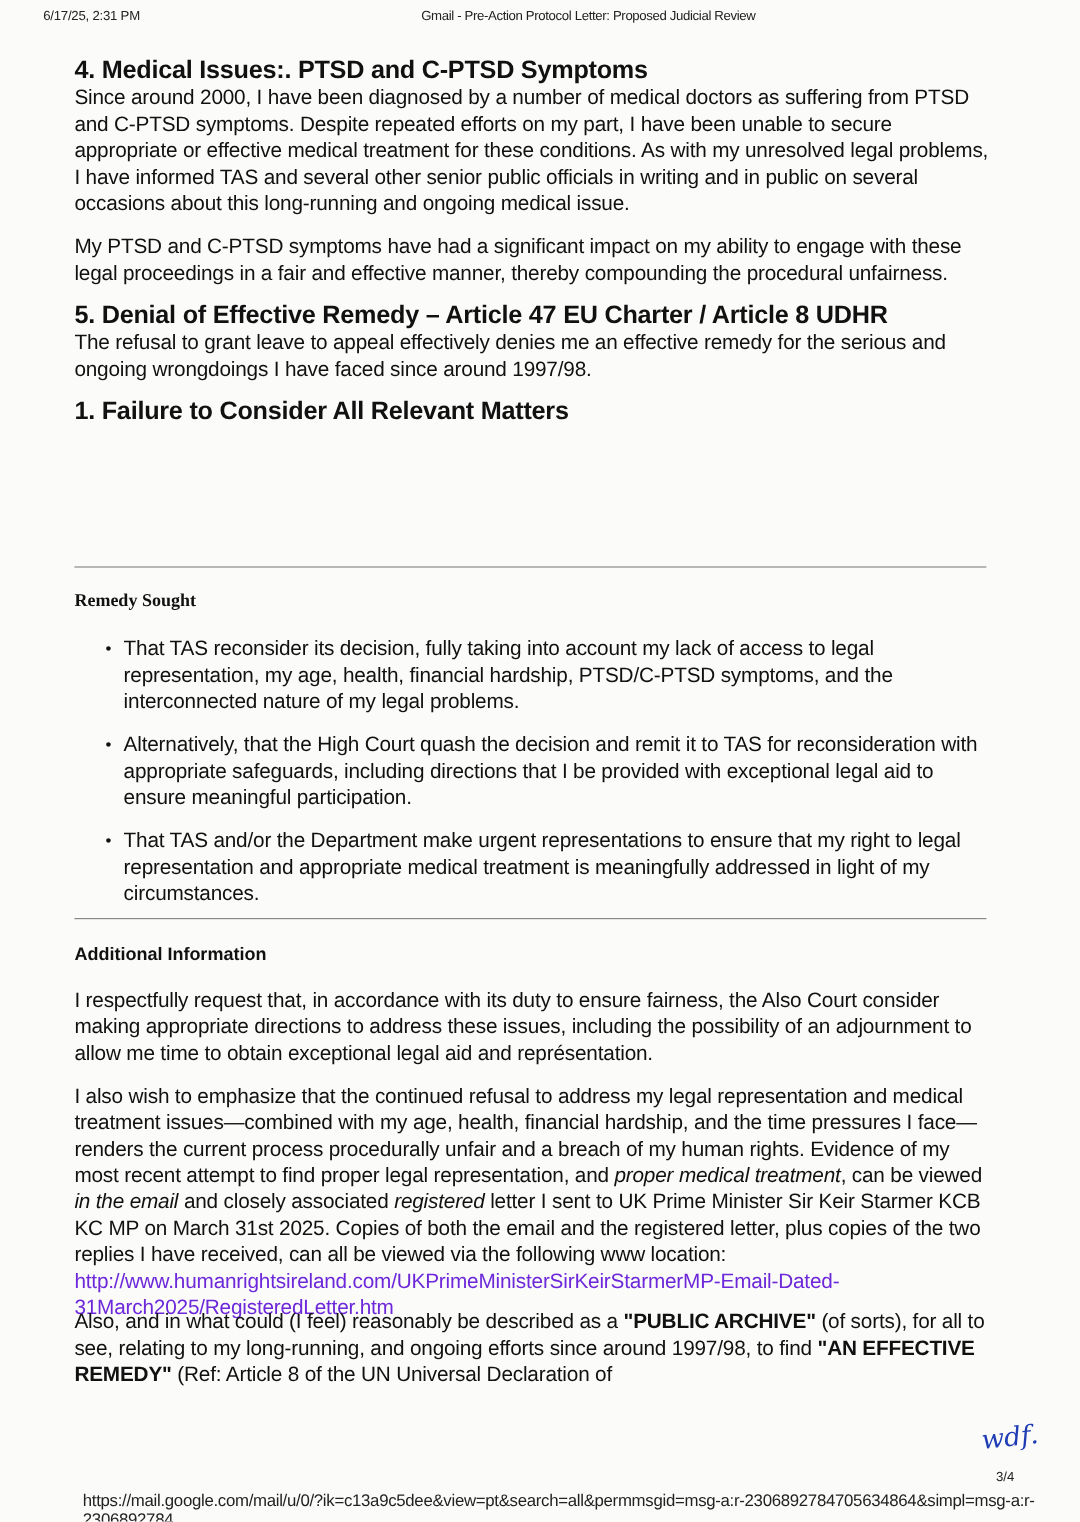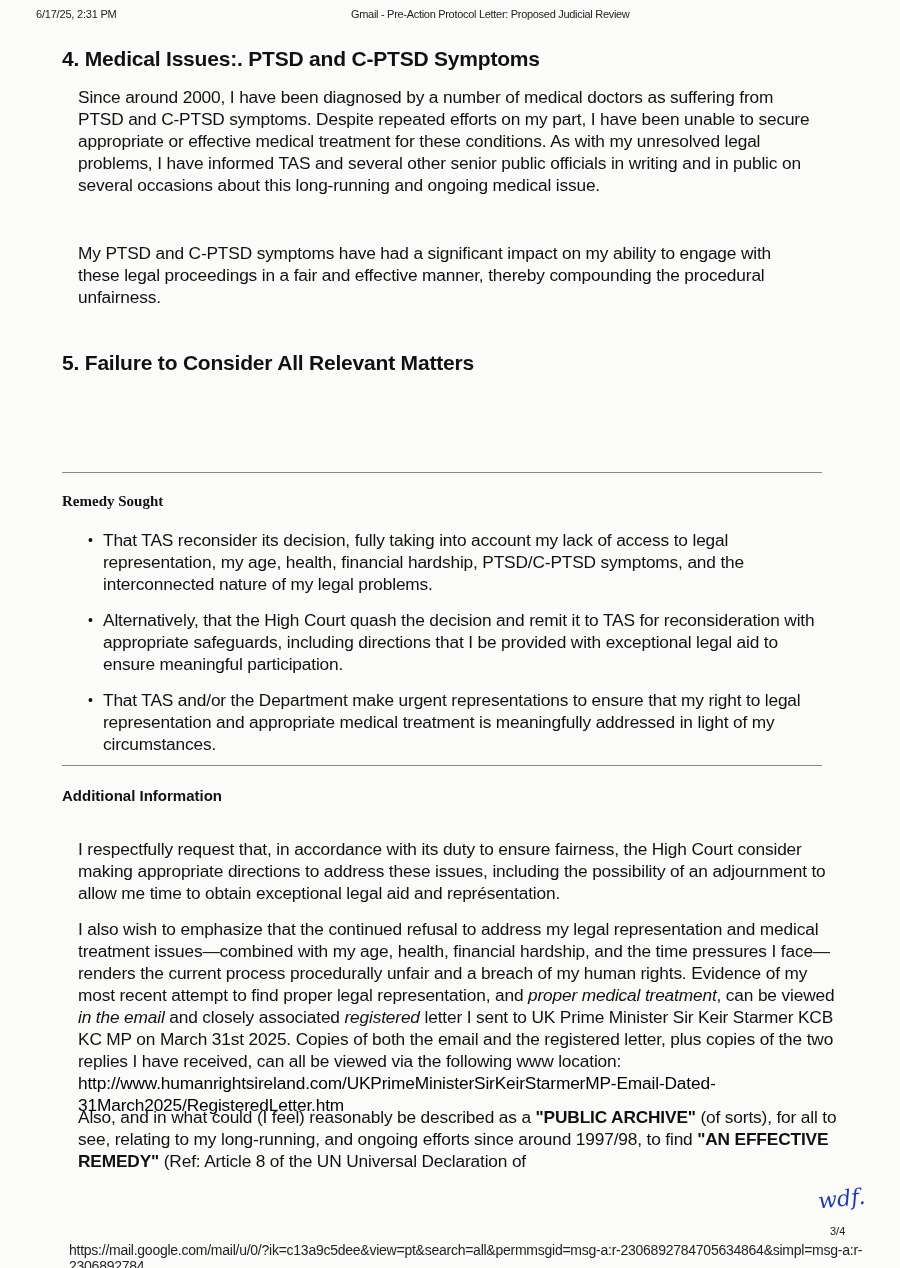--- a/index.html
+++ b/index.html
@@ -21,21 +21,21 @@
   .print-footer { top: 1225px; height: 16px; }
   .print-footer .url { position: absolute; left: 33px; top: 17px; font-size: 14px; letter-spacing: -0.25px; margin-left: 36px; }
   .print-footer .page { position: absolute; left: 830px; top: 0; }
 
   .content { position: absolute; left: 62px; top: 48px; width: 770px; }
   .section-heading {
     font-weight: bold; font-size: 21px; line-height: 22px; margin: 0;
     letter-spacing: -0.2px;
   }
   .para {
-    font-size: 17.3px; line-height: 22px; margin: 16px;
+    font-size: 17.3px; line-height: 22px; margin: 0;
     letter-spacing: -0.15px;
   }
   .gap-md { height: 14px; }
   .rule {
     position: absolute; left: 62px; width: 760px; height: 0;
     border-top: 1px solid #8a8a8a;
   }
   .subheading {
     position: absolute; left: 62px;
     font-weight: bold; font-size: 15px; letter-spacing: 0px;
@@ -43,21 +43,21 @@
   .bullets { position: absolute; left: 88px; width: 740px; margin: 0; padding: 0; list-style: none; }
   .bullets li {
     position: relative; padding-left: 15px;
     font-size: 17.3px; line-height: 22px; letter-spacing: -0.15px;
     margin-bottom: 14px;
   }
   .bullets li .dot {
     position: absolute; left: 0; top: 0; font-size: 14px;
   }
   .block { position: absolute; left: 62px; width: 770px; }
-  .link { color: #000000; text-decoration: none; }
+  .link { color: #6d28d9; text-decoration: none; }
   .em { font-style: italic; }
   .signature {
     position: absolute; left: 818px; top: 1186px;
     font-family: "DejaVu Serif", serif; font-style: italic;
     color: #1e3cb4; font-size: 22px; transform: rotate(-6deg);
   }
 </style>
 </head>
 <body>
 
@@ -67,40 +67,44 @@
 </div>
 
 <div class="content">
   <div>
     <p class="section-heading">4. Medical Issues:. PTSD and C-PTSD Symptoms</p>
     <p class="para">Since around 2000, I have been diagnosed by a number of medical doctors as suffering from PTSD and C-PTSD symptoms. Despite repeated efforts on my part, I have been unable to secure appropriate or effective medical treatment for these conditions. As with my unresolved legal problems, I have informed TAS and several other senior public officials in writing and in public on several occasions about this long-running and ongoing medical issue.</p>
     <div class="gap-md"></div>
     <p class="para">My PTSD and C-PTSD symptoms have had a significant impact on my ability to engage with these legal proceedings in a fair and effective manner, thereby compounding the procedural unfairness.</p>
   </div>
   <div class="gap-md"></div>
+  <div>
+    <p class="section-heading">5. Denial of Effective Remedy – Article 47 EU Charter / Article 8 UDHR</p>
+    <p class="para">The refusal to grant leave to appeal effectively denies me an effective remedy for the serious and ongoing wrongdoings I have faced since around 1997/98.</p>
+  </div>
   <div class="gap-md"></div>
   <div>
-    <p class="section-heading">5. Failure to Consider All Relevant Matters</p>
+    <p class="section-heading">1. Failure to Consider All Relevant Matters</p>
   </div>
 </div>
 
 <div class="rule" style="top:472px;"></div>
 
 <div class="subheading" style="top:493px;font-family:Liberation Serif, serif;">Remedy Sought</div>
 <ul class="bullets" style="top:529px;">
   <li><span class="dot">•</span><span>That TAS reconsider its decision, fully taking into account my lack of access to legal representation, my age, health, financial hardship, PTSD/C-PTSD symptoms, and the interconnected nature of my legal problems.</span></li>
   <li><span class="dot">•</span><span>Alternatively, that the High Court quash the decision and remit it to TAS for reconsideration with appropriate safeguards, including directions that I be provided with exceptional legal aid to ensure meaningful participation.</span></li>
   <li><span class="dot">•</span><span>That TAS and/or the Department make urgent representations to ensure that my right to legal representation and appropriate medical treatment is meaningfully addressed in light of my circumstances.</span></li>
 </ul>
 
 <div class="rule" style="top:765px;"></div>
 
 <div class="subheading" style="top:787px;">Additional Information</div>
 
-<p class="para block" style="top:822px;">I respectfully request that, in accordance with its duty to ensure fairness, the High Court consider making appropriate directions to address these issues, including the possibility of an adjournment to allow me time to obtain exceptional legal aid and représentation.</p>
+<p class="para block" style="top:822px;">I respectfully request that, in accordance with its duty to ensure fairness, the Also Court consider making appropriate directions to address these issues, including the possibility of an adjournment to allow me time to obtain exceptional legal aid and représentation.</p>
 
 <p class="para block" style="top:902px;">
   <span>I also wish to emphasize that the continued refusal to address my legal representation and medical treatment issues—combined with my age, health, financial hardship, and the time pressures I face—renders the current process procedurally unfair and a breach of my human rights. Evidence of my most recent attempt to find proper legal representation, and </span><span class="em">proper medical treatment</span><span>, can be viewed </span><span class="em">in the email</span><span> and closely associated </span><span class="em">registered</span><span> letter I sent to UK Prime Minister Sir Keir Starmer KCB KC MP on March 31st 2025. Copies of both the email and the registered letter, plus copies of the two replies I have received, can all be viewed via the following www location:</span><br>
   <a class="link"><span>http://www.humanrightsireland.com/UKPrimeMinisterSirKeirStarmerMP-Email-Dated-</span><br><span>31March2025/RegisteredLetter.htm</span></a>
 </p>
 
 <p class="para block" style="top:1090px;">
   <span>Also, and in what could (I feel) reasonably be described as a </span><b>"PUBLIC ARCHIVE"</b><span> (of sorts), for all to see, relating to my long-running, and ongoing efforts since around 1997/98, to find </span><b>"AN EFFECTIVE REMEDY"</b><span> (Ref: Article 8 of the UN Universal Declaration of</span>
 </p>
 

